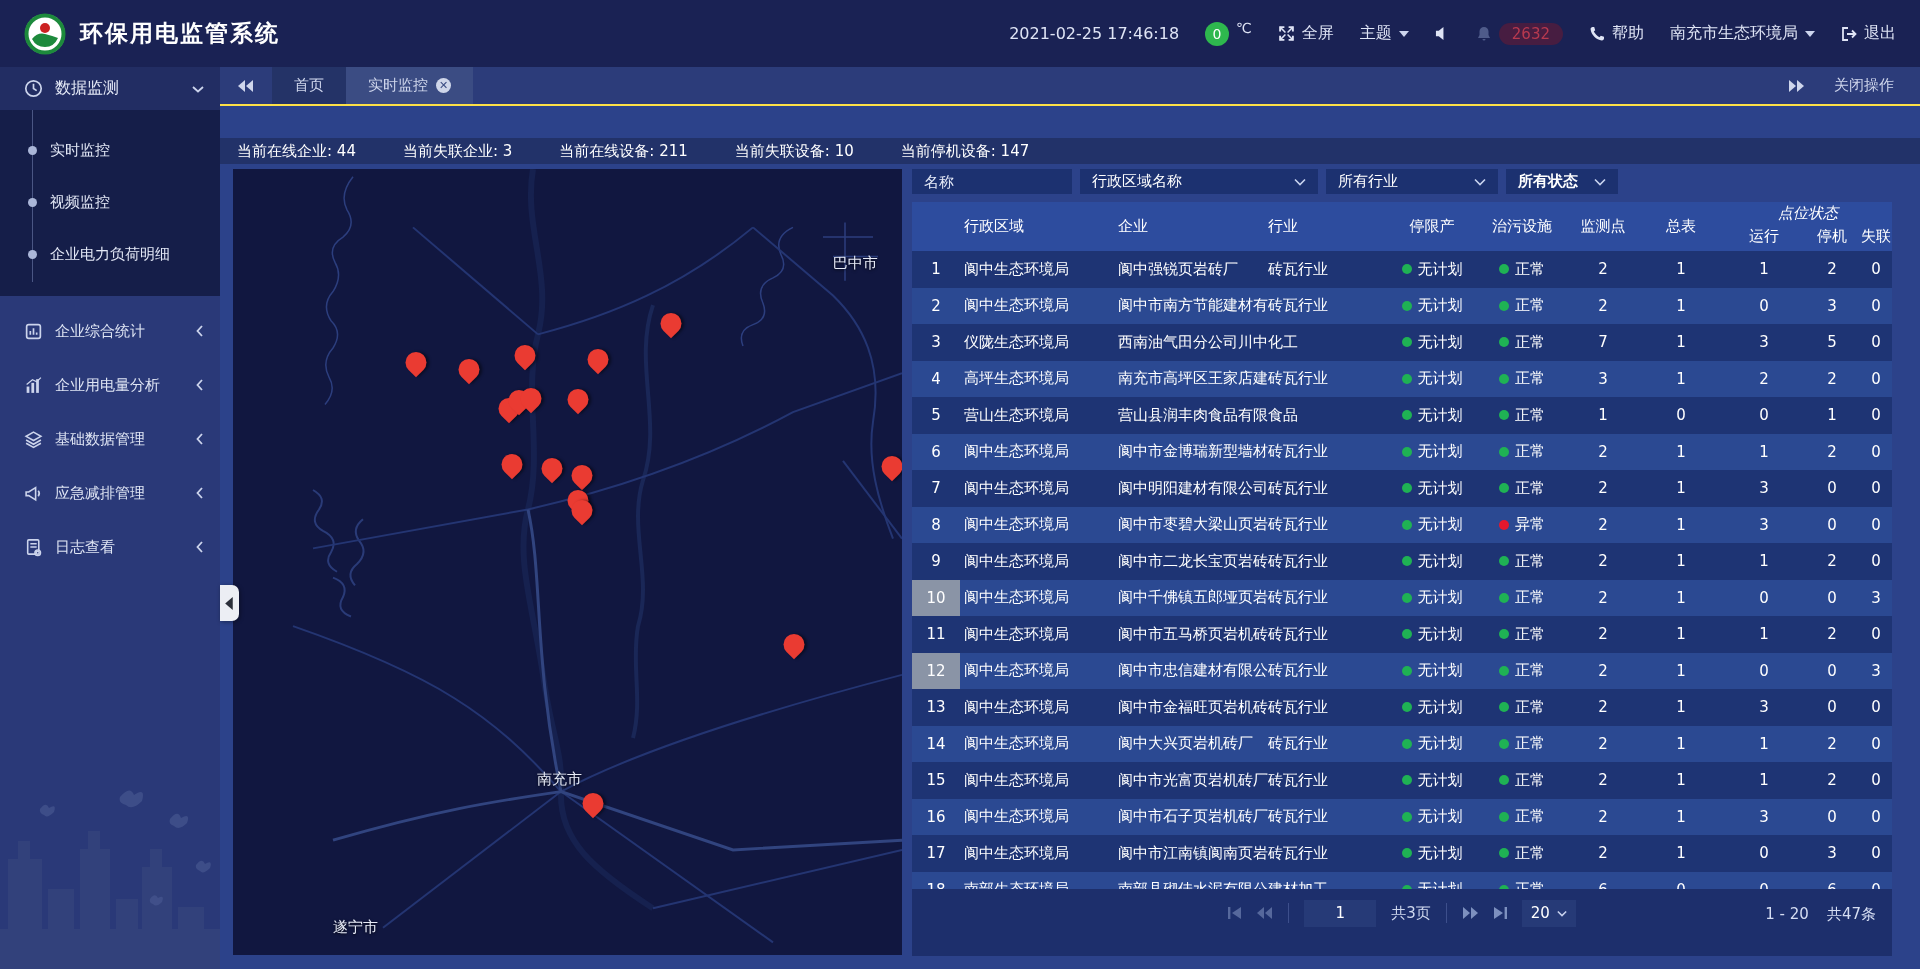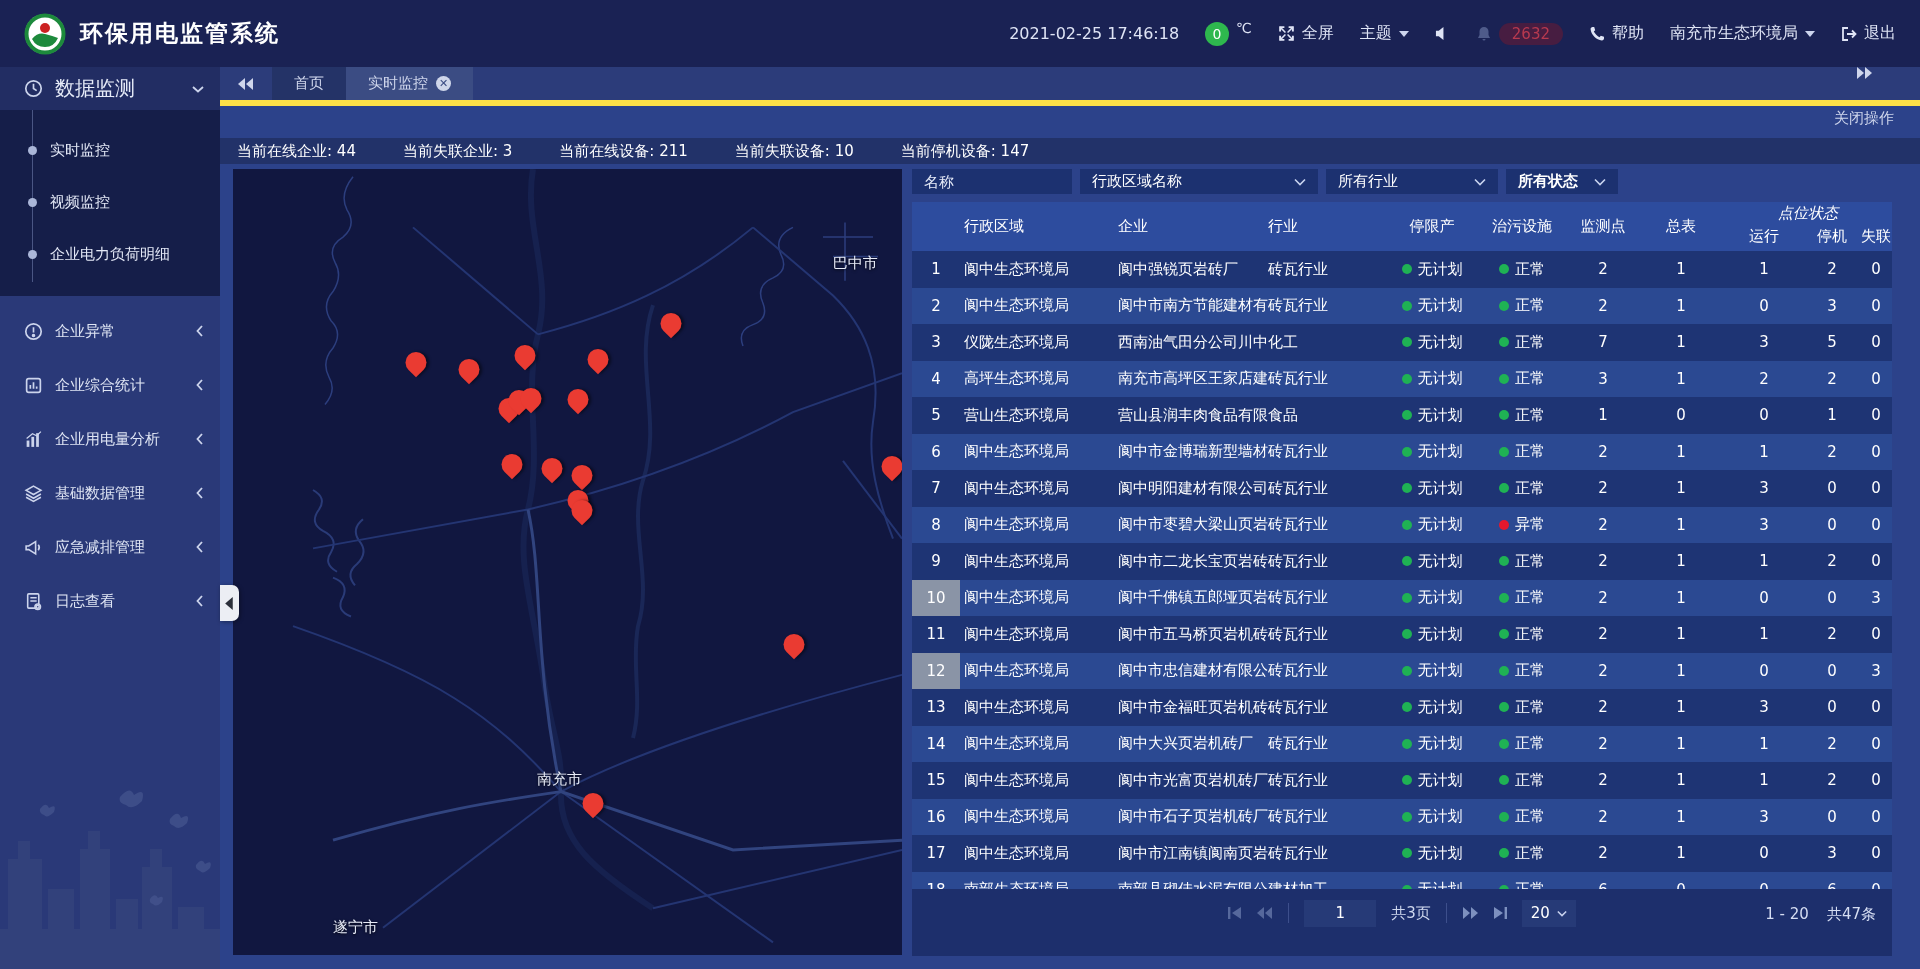--- a/index.html
+++ b/index.html
@@ -21,45 +21,45 @@
     border-top:6px solid #cdd5ee; display:inline-block; }
   .notif-pill { background:#471d41; color:#b8394f; border-radius:11px; padding:2px 13px; font-size:15px; }
   .bell { opacity:.45; }
 
   
   .body { flex:1; display:flex; min-height:0; position:relative; }
 
   
   .sb { width:220px; flex:none; background:#2a3978; position:relative; overflow:hidden; }
   .sb-group-hd { height:43px; background:#222d63; display:flex; align-items:center; padding:0 16px 0 24px;
-    color:#e6ebf8; font-size:20px; cursor:pointer; }
+    color:#e6ebf8; font-size:16px; cursor:pointer; }
   .sb-group-hd .lbl { margin-left:12px; flex:1; }
   .sb-sub { background:#151e49; padding:14px 0 16px 0; position:relative; }
   .sb-rail { position:absolute; left:32px; top:0; bottom:14px; width:1px; background:#4a5684; }
   .sb-sub-item { height:52px; display:flex; align-items:center; padding-left:50px; color:#e3e8f6;
     font-size:15px; position:relative; cursor:pointer; }
   .sb-dot { position:absolute; left:28px; width:9px; height:9px; border-radius:50%; background:#aab6d8; }
   .sb-item { height:54px; display:flex; align-items:center; padding:0 16px 0 24px; color:#dfe5f4;
     font-size:15px; cursor:pointer; }
   .sb-item .lbl { margin-left:12px; flex:1; }
   .sb-items-wrap { margin-top:8px; }
   .sb-skyline { position:absolute; left:0; right:0; bottom:0; pointer-events:none; }
 
   
   .main { flex:1; display:flex; flex-direction:column; min-width:0; }
   .tabbar { height:39px; background:#2c3c7a; display:flex; align-items:stretch; flex:none;
-    border-bottom:6px solid #fde047; }
+    border-bottom:2px solid #fde047; }
   .tab-arrow { width:52px; display:flex; align-items:center; justify-content:center; cursor:pointer; }
   .tab { display:flex; align-items:center; gap:8px; padding:0 22px; font-size:15px; color:#cfd6ec; cursor:pointer; }
   .tab.inactive { background:#243367; }
   .tab.active { background:#3b4c83; }
   .tab-close { width:15px; height:15px; border-radius:50%; background:#cfd6ea; color:#3a4b82;
     font-size:11px; line-height:15px; text-align:center; font-weight:bold; }
   .tabbar-right { margin-left:auto; display:flex; align-items:center; gap:30px; padding-right:26px;
-    color:#cfd6ec; font-size:15px;flex-direction:column; }
+    color:#cfd6ec; font-size:15px; }
 
   .workspace { flex:1; background:#2c428a; display:flex; flex-direction:column; min-height:0;margin-top:21px; }
   .statsbar { margin-top:11px; height:26px; background:#223269; display:flex; align-items:center;
     padding-left:17px; gap:47px; color:#fff; font-size:15px; flex:none; white-space:nowrap; }
 
   .content { flex:1; display:flex; padding:5px 28px 14px 13px; gap:10px; min-height:0; }
 
   
   .map { width:669px; flex:none; position:relative; background:#111740; overflow:hidden; cursor:grab; }
   .map svg.roads { position:absolute; inset:0; width:100%; height:100%; }
@@ -228,35 +228,20 @@
         <div class="sb-sub-item">
           <span class="sb-dot"></span>
           <span>企业电力负荷明细</span>
         </div>
       </div>
 
       <div class="sb-items-wrap">
         <div class="sb-item">
           <span>
             <svg viewBox="0 0 18 18" width="19" height="19" stroke="#ccd4ec" stroke-width="1.6" fill="none">
-              <circle cx="9" cy="9" r="7.3"></circle>
-                <path d="M9 5 V10"></path>
-                <circle cx="9" cy="12.8" r="0.9" fill="#ccd4ec"></circle>
-            </svg>
-          </span>
-          <span class="lbl">企业异常</span>
-          <span>
-            <svg viewBox="0 0 8 12" width="8" height="12" stroke="#ccd4ec" stroke-width="1.8" fill="none">
-                <polyline points="6,1 1.5,6 6,11"></polyline>
-              </svg>
-          </span>
-        </div>
-        <div class="sb-item">
-          <span>
-            <svg viewBox="0 0 18 18" width="19" height="19" stroke="#ccd4ec" stroke-width="1.6" fill="none">
               <rect x="2.5" y="2.5" width="13" height="13" rx="2"></rect>
               <path d="M6 12 V8.5 M9 12 V6 M12 12 V10"></path>
             </svg>
           </span>
           <span class="lbl">企业综合统计</span>
           <span>
             <svg viewBox="0 0 8 12" width="8" height="12" stroke="#ccd4ec" stroke-width="1.8" fill="none">
                 <polyline points="6,1 1.5,6 6,11"></polyline>
               </svg>
           </span>

